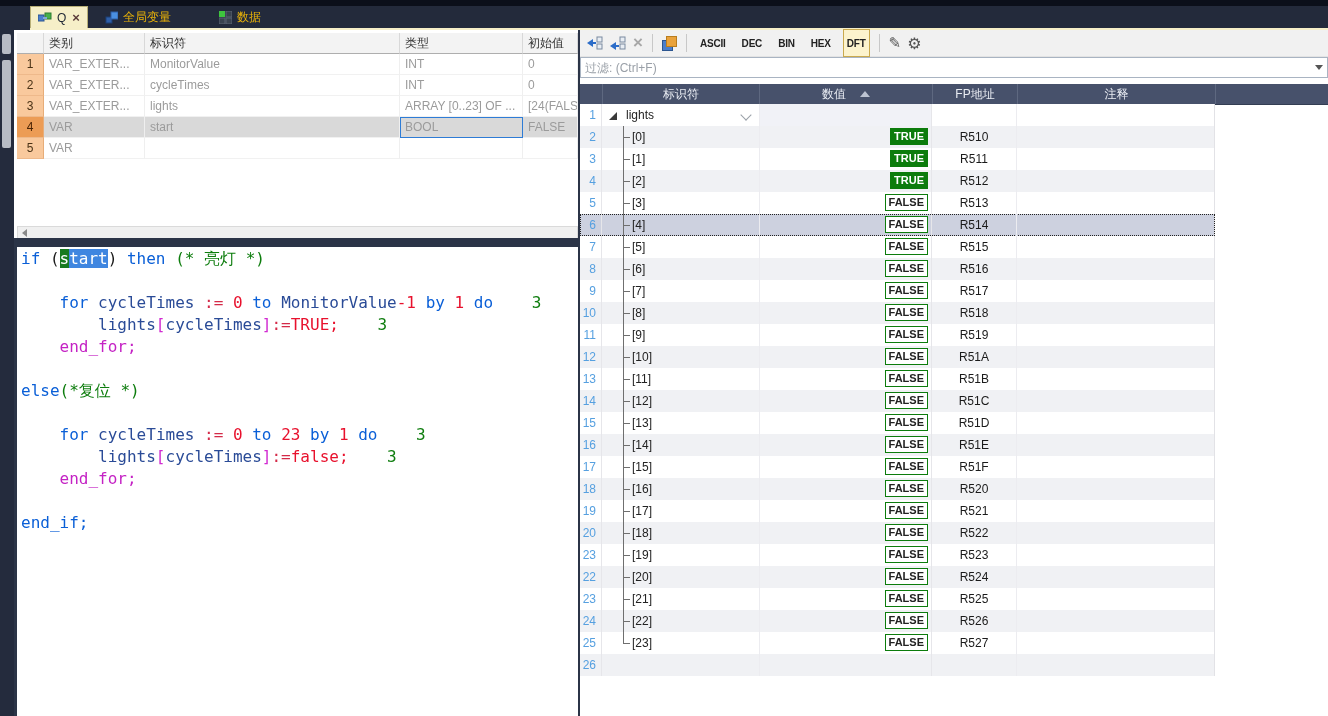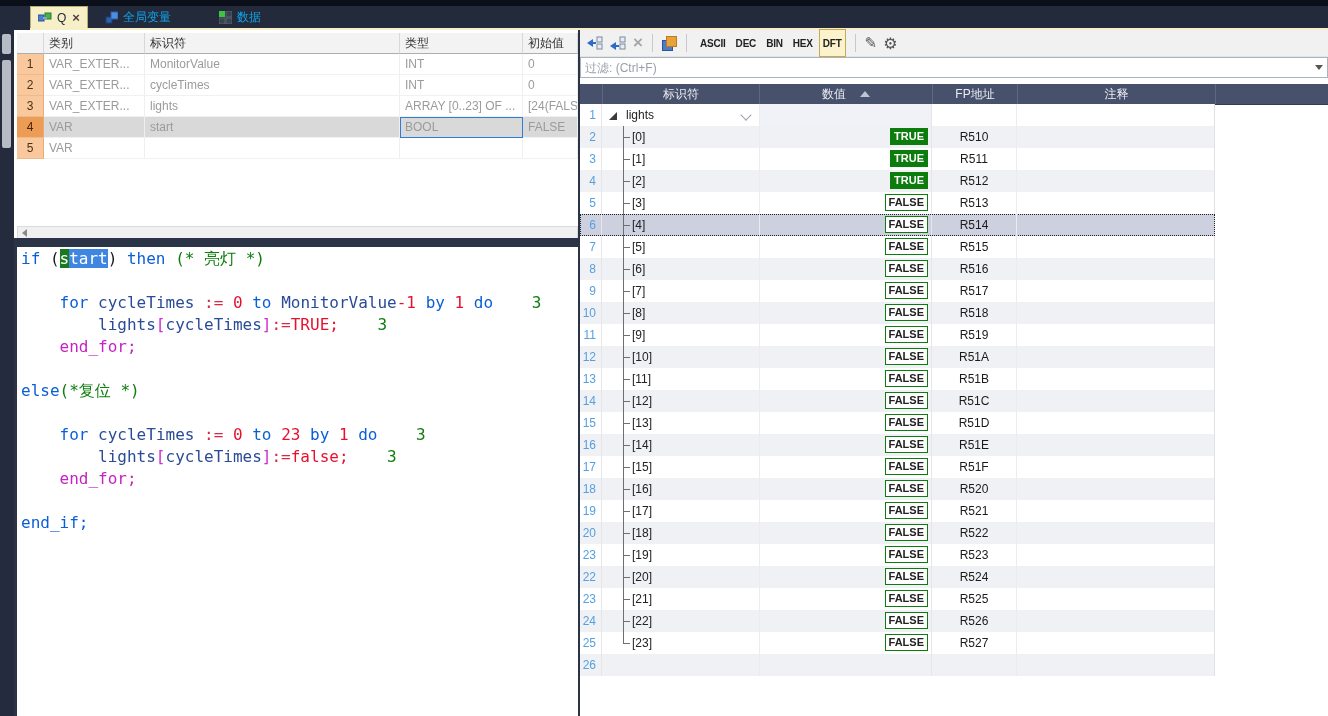--- a/index.html
+++ b/index.html
@@ -3,21 +3,21 @@
 <meta charset="utf-8">
 <style>
   html,body{margin:0;padding:0;}
   body{width:1328px;height:716px;position:relative;overflow:hidden;
        font-family:"Liberation Sans",sans-serif;background:#ffffff;-webkit-font-smoothing:antialiased;}
   
   .topbar{position:absolute;left:0;top:0;width:1328px;height:30px;background:#232a3b;}
   .topbar::before{content:"";position:absolute;left:0;top:0;right:0;height:6px;background:#0b0f1a;}
   .creamline{position:absolute;left:30px;right:0;top:28px;height:2px;background:#f6efc8;}
   .tabs{position:absolute;left:30px;top:6px;height:22px;display:flex;align-items:stretch;}
-  .tab{display:flex;align-items:center;gap:5px;padding:0 7px;font-size:12px;color:#0ea5e9;cursor:default;}
+  .tab{display:flex;align-items:center;gap:5px;padding:0 7px;font-size:12px;color:#eab308;cursor:default;}
   .tab.active{background:#f6efc8;border:1px solid #b9b078;border-bottom:none;color:#1c2433;}
   .tab .lbl{white-space:nowrap;}
   .tab .close{color:#5a3a3a;font-size:13px;font-weight:bold;margin-left:1px;}
   .tab + .tab{margin-left:10px;}
   .tab.t3{margin-left:34px;}
   .icn{display:inline-block;line-height:0;}
   
   .lstrip{position:absolute;left:0;top:30px;width:14px;height:686px;background:#242b3d;}
   .handle{position:absolute;left:2px;width:9px;background:#b7bbc4;border-radius:2px;}
   .h1{top:4px;height:20px;} .h2{top:30px;height:88px;}
@@ -224,21 +224,21 @@
     </span>
     <span class="tbtn xdel">×</span>
     <span class="tsep"></span>
     <span class="tbtn">
         <span class="cascade">
           <span class="b"></span>
           <span class="f"></span>
         </span>
       </span>
     <span class="tsep"></span>
-    <span id="fmtbtns" style="display:flex;align-items:center;gap:2px;">
+    <span id="fmtbtns" style="display:flex;align-items:center;gap:8px;">
         <span class="tbtn fmt">ASCII</span>
         <span class="tbtn fmt">DEC</span>
         <span class="tbtn fmt">BIN</span>
         <span class="tbtn fmt">HEX</span>
         <span class="tbtn fmt active">DFT</span>
       </span>
     <span class="tsep"></span>
     <span class="tbtn pencil">✎</span>
     <span class="tbtn gear">⚙</span>
   </div>

